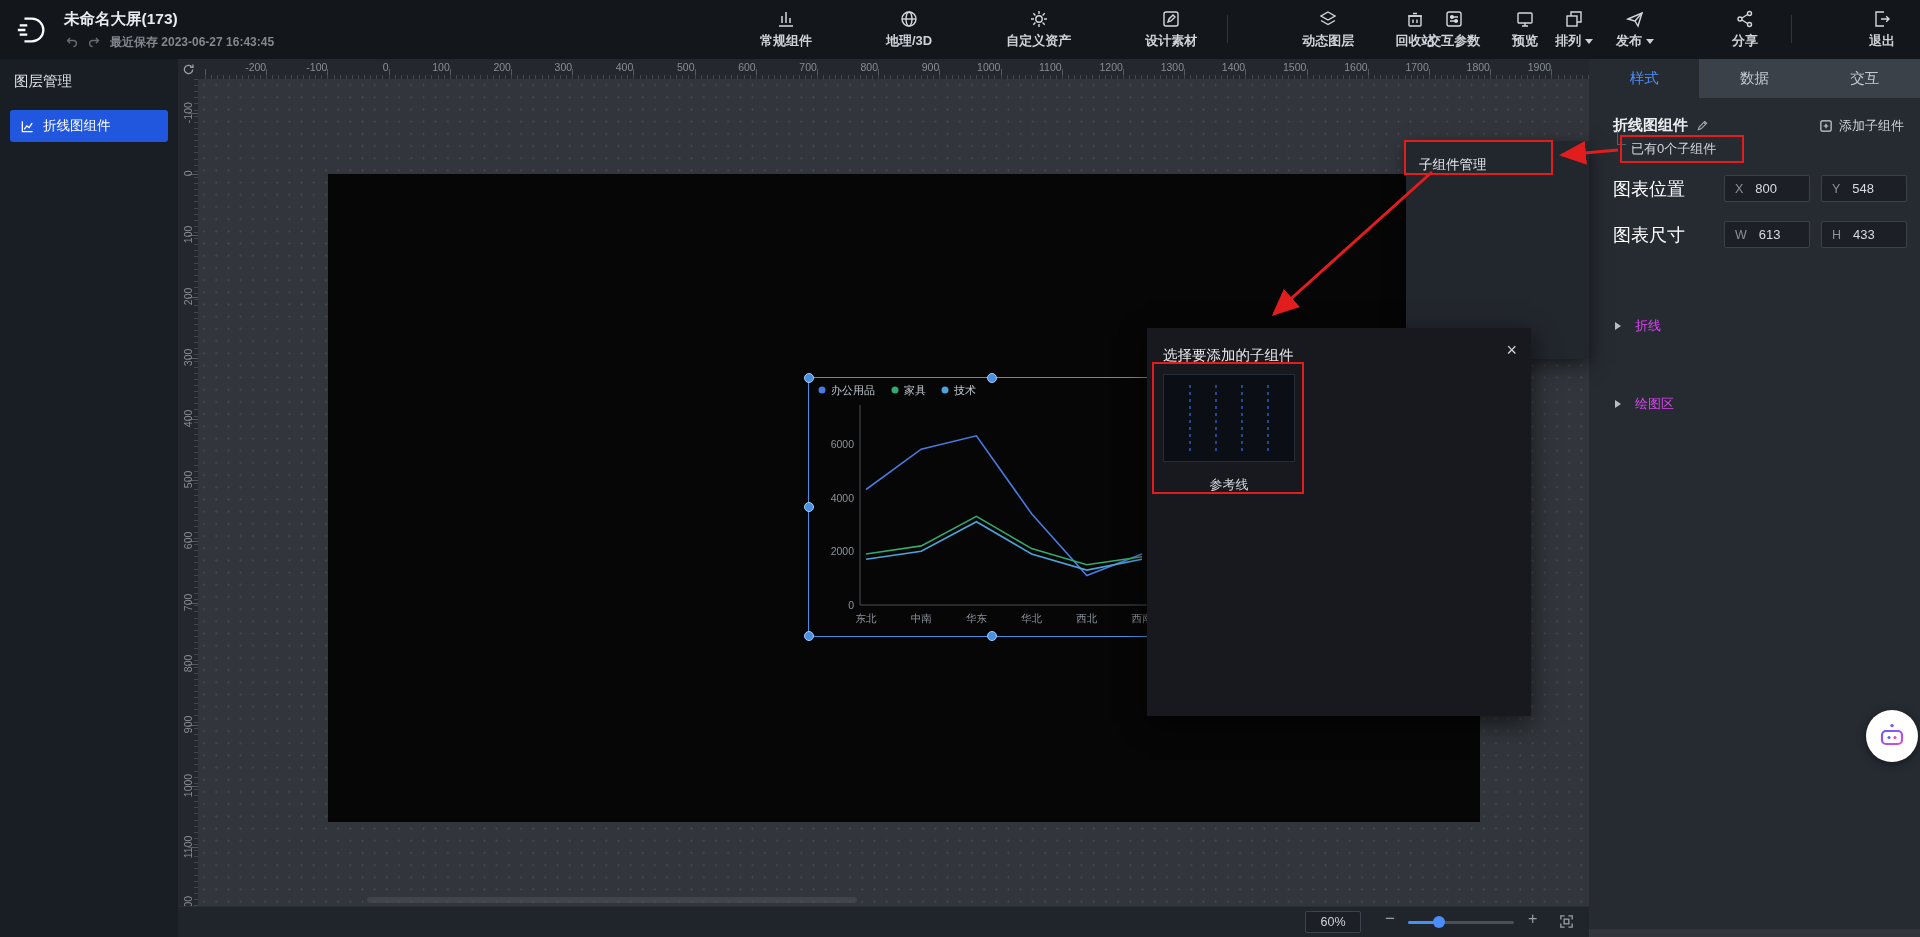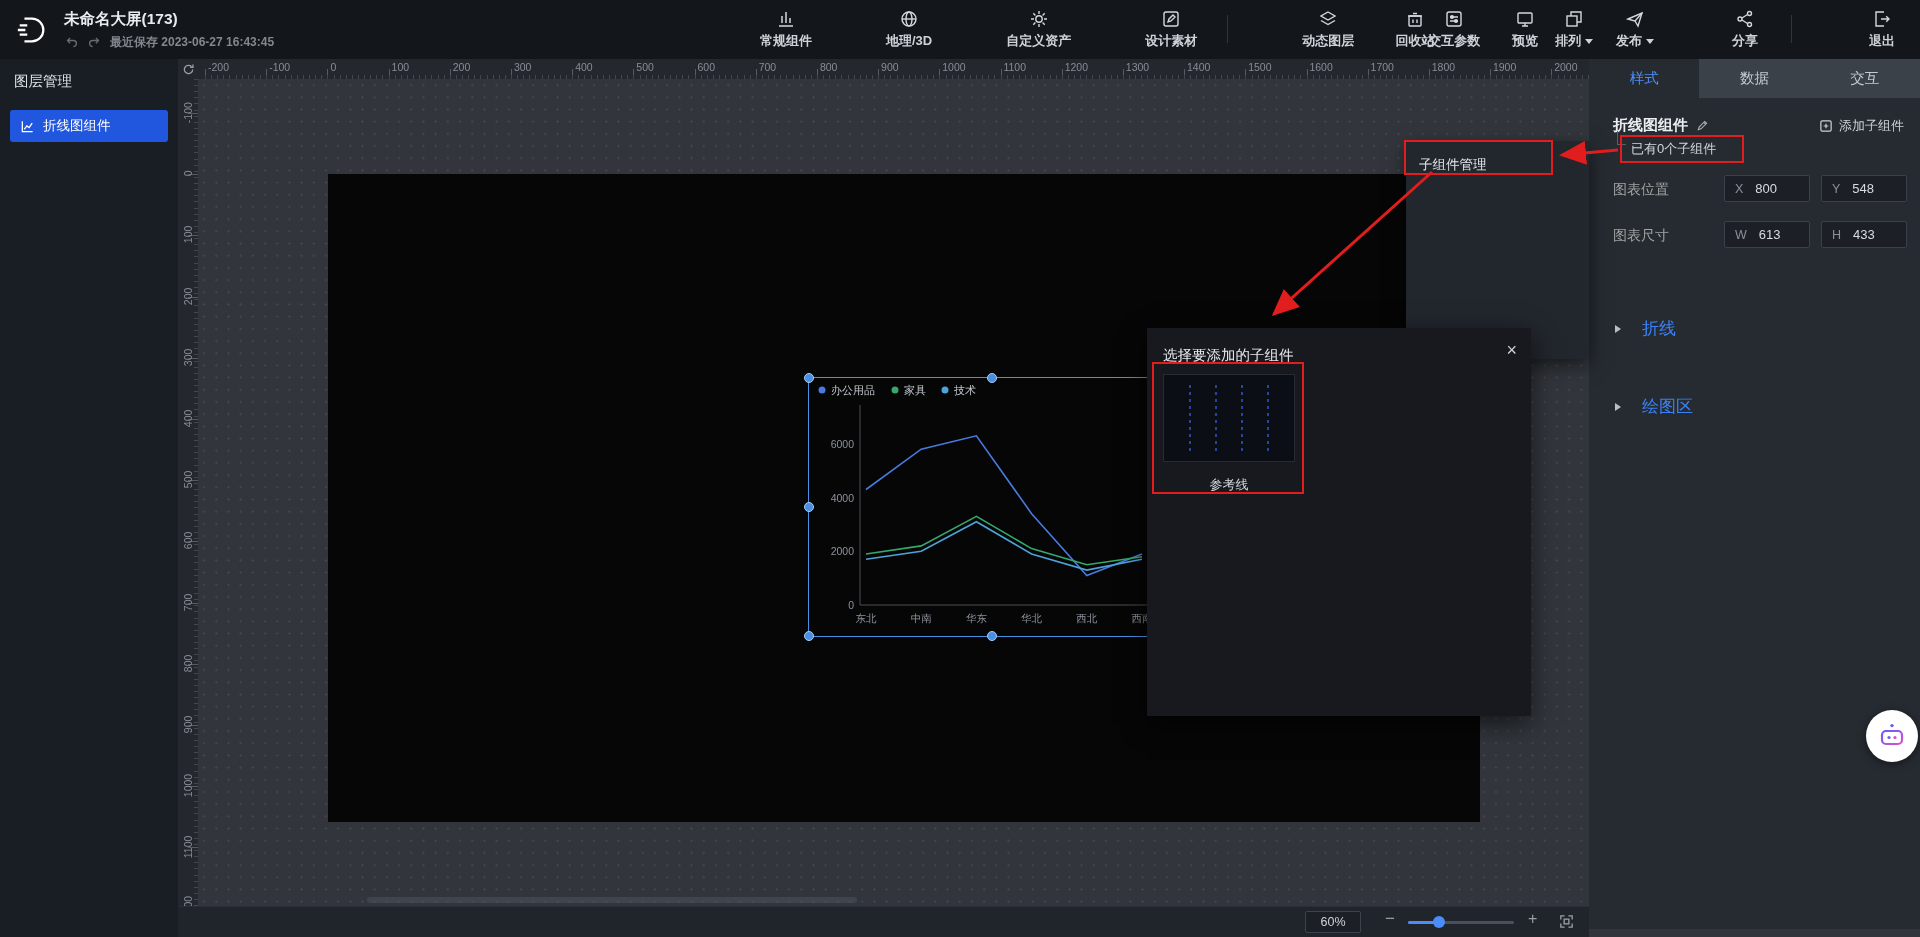--- a/index.html
+++ b/index.html
@@ -25,21 +25,21 @@
 
   
   .sidebar { position:absolute; left:0; top:59px; width:178px; height:878px; background:#191d24; z-index:10; }
   .sb-header { height:44px; line-height:44px; padding-left:14px; font-size:14.5px; color:#dfe3e8; }
   .layer-item { position:absolute; left:10px; top:51px; width:158px; height:32px; background:#2157de; border-radius:3px;
     display:flex; align-items:center; gap:8px; padding-left:10px; color:#fff; font-size:13.5px; cursor:pointer; }
 
   
   .corner { position:absolute; left:178px; top:59px; width:20px; height:20px; background:#24272d; z-index:6;
     display:flex; align-items:center; justify-content:center; cursor:pointer; }
-  .hruler { position:absolute; left:198px; top:59px; width:1391px; height:20px; background:#24272d; z-index:5; overflow:hidden; }
+  .hruler { position:absolute; left:198px; top:59px; width:1391px; height:20px; background:#24272d; z-index:5; overflow:hidden;text-align:right; }
   .hruler::before { content:""; position:absolute; left:7px; right:0; bottom:0; height:10px;
     background:repeating-linear-gradient(to right,#565b63 0 1px,transparent 1px 61.2px); }
   .hruler::after { content:""; position:absolute; left:7px; right:0; bottom:0; height:4px;
     background:repeating-linear-gradient(to right,#42474e 0 1px,transparent 1px 6.12px); }
   .hcells { position:relative; z-index:2; display:flex; padding-left:7px; height:100%; }
   .hcell { flex:0 0 61.2px; font-size:10.5px; color:#878d95; padding:2px 0 0 3px; white-space:nowrap; }
   .vruler { position:absolute; left:178px; top:79px; width:20px; height:827px; background:#24272d; z-index:5; overflow:hidden; }
   .vruler::before { content:""; position:absolute; top:34px; bottom:0; right:0; width:10px;
     background:repeating-linear-gradient(to bottom,#565b63 0 1px,transparent 1px 61.2px); }
   .vruler::after { content:""; position:absolute; top:0; bottom:0; right:0; width:4px;
@@ -79,29 +79,29 @@
   .rp-tabs { display:flex; height:39px; }
   .rp-tab { flex:1; display:flex; align-items:center; justify-content:center; font-size:14.5px; background:#3a4149; color:#c6cbd2; cursor:pointer; }
   .rp-tab.active { background:#262b32; color:#4b8df8; }
   .name-row { position:absolute; top:57px; left:24px; right:16px; display:flex; align-items:center; }
   .comp-name { font-size:15px; color:#eceff2; font-weight:bold; }
   .edit-icon { margin-left:8px; display:inline-flex; cursor:pointer; }
   .add-sub { margin-left:auto; display:flex; align-items:center; gap:6px; font-size:13px; color:#ccd1d7; cursor:pointer; }
   .tree-conn { position:absolute; left:28px; top:72px; width:9px; height:14px; border-left:1px solid #5a6068; border-bottom:1px solid #5a6068; }
   .sub-count { position:absolute; left:42px; top:81px; font-size:13px; color:#d3d7dc; }
   .prop-row { position:absolute; left:24px; right:16px; height:28px; }
-  .prop-label { line-height:28px; font-size:14px; color:#a3a3a3; }
+  .prop-label { line-height:28px; font-size:18px; color:#ffffff; }
   .prop-input { position:absolute; top:0; width:86px; height:27px; background:#1c2026; border:1px solid #3a414b; border-radius:2px;
     display:flex; align-items:center; padding:0 10px; gap:12px; cursor:text; }
   .pi-prefix { color:#8b919a; font-size:12.5px; }
   .pi-value { color:#d8dce1; font-size:13px; }
   .subtabs { position:absolute; top:207px; left:0; right:0; display:flex; justify-content:space-between; padding:0 26px; }
   .subtab { font-size:14px; color:#c6cbd2; padding-bottom:8px; cursor:pointer; }
   .subtab.active { color:#4b8df8; border-bottom:2px solid #4b8df8; }
-  .section-row { position:absolute; left:26px; display:flex; align-items:center; gap:21px; font-size:17px; color:#3b82f6; cursor:pointer; }
+  .section-row { position:absolute; left:26px; display:flex; align-items:center; gap:14px; font-size:13px; color:#d946ef; cursor:pointer; }
   .tri { width:0; height:0; border-left:6px solid #b9bec5; border-top:4.5px solid transparent; border-bottom:4.5px solid transparent; }
 
   
   .bottombar { position:absolute; left:178px; top:906px; width:1411px; height:31px; background:#20242b; border-top:1px solid #2a2f37; z-index:10; }
   .zoom-box { position:absolute; left:1127px; top:4px; width:56px; height:22px; border:1px solid #3c434c; border-radius:2px;
     color:#ced3d9; font-size:12.5px; display:flex; align-items:center; justify-content:center; background:#1c2026; cursor:text; }
   .zminus { position:absolute; left:1207px; top:2px; color:#9aa0a8; font-size:17px; cursor:pointer; }
   .ztrack { position:absolute; left:1230px; top:14px; width:106px; height:3px; background:#4a505a; border-radius:2px; cursor:pointer; }
   .zfill { width:31px; height:3px; background:#4b8df8; border-radius:2px; }
   .zhandle { position:absolute; left:1255px; top:9px; width:12px; height:12px; border-radius:50%; background:#4b8df8; cursor:pointer; }

